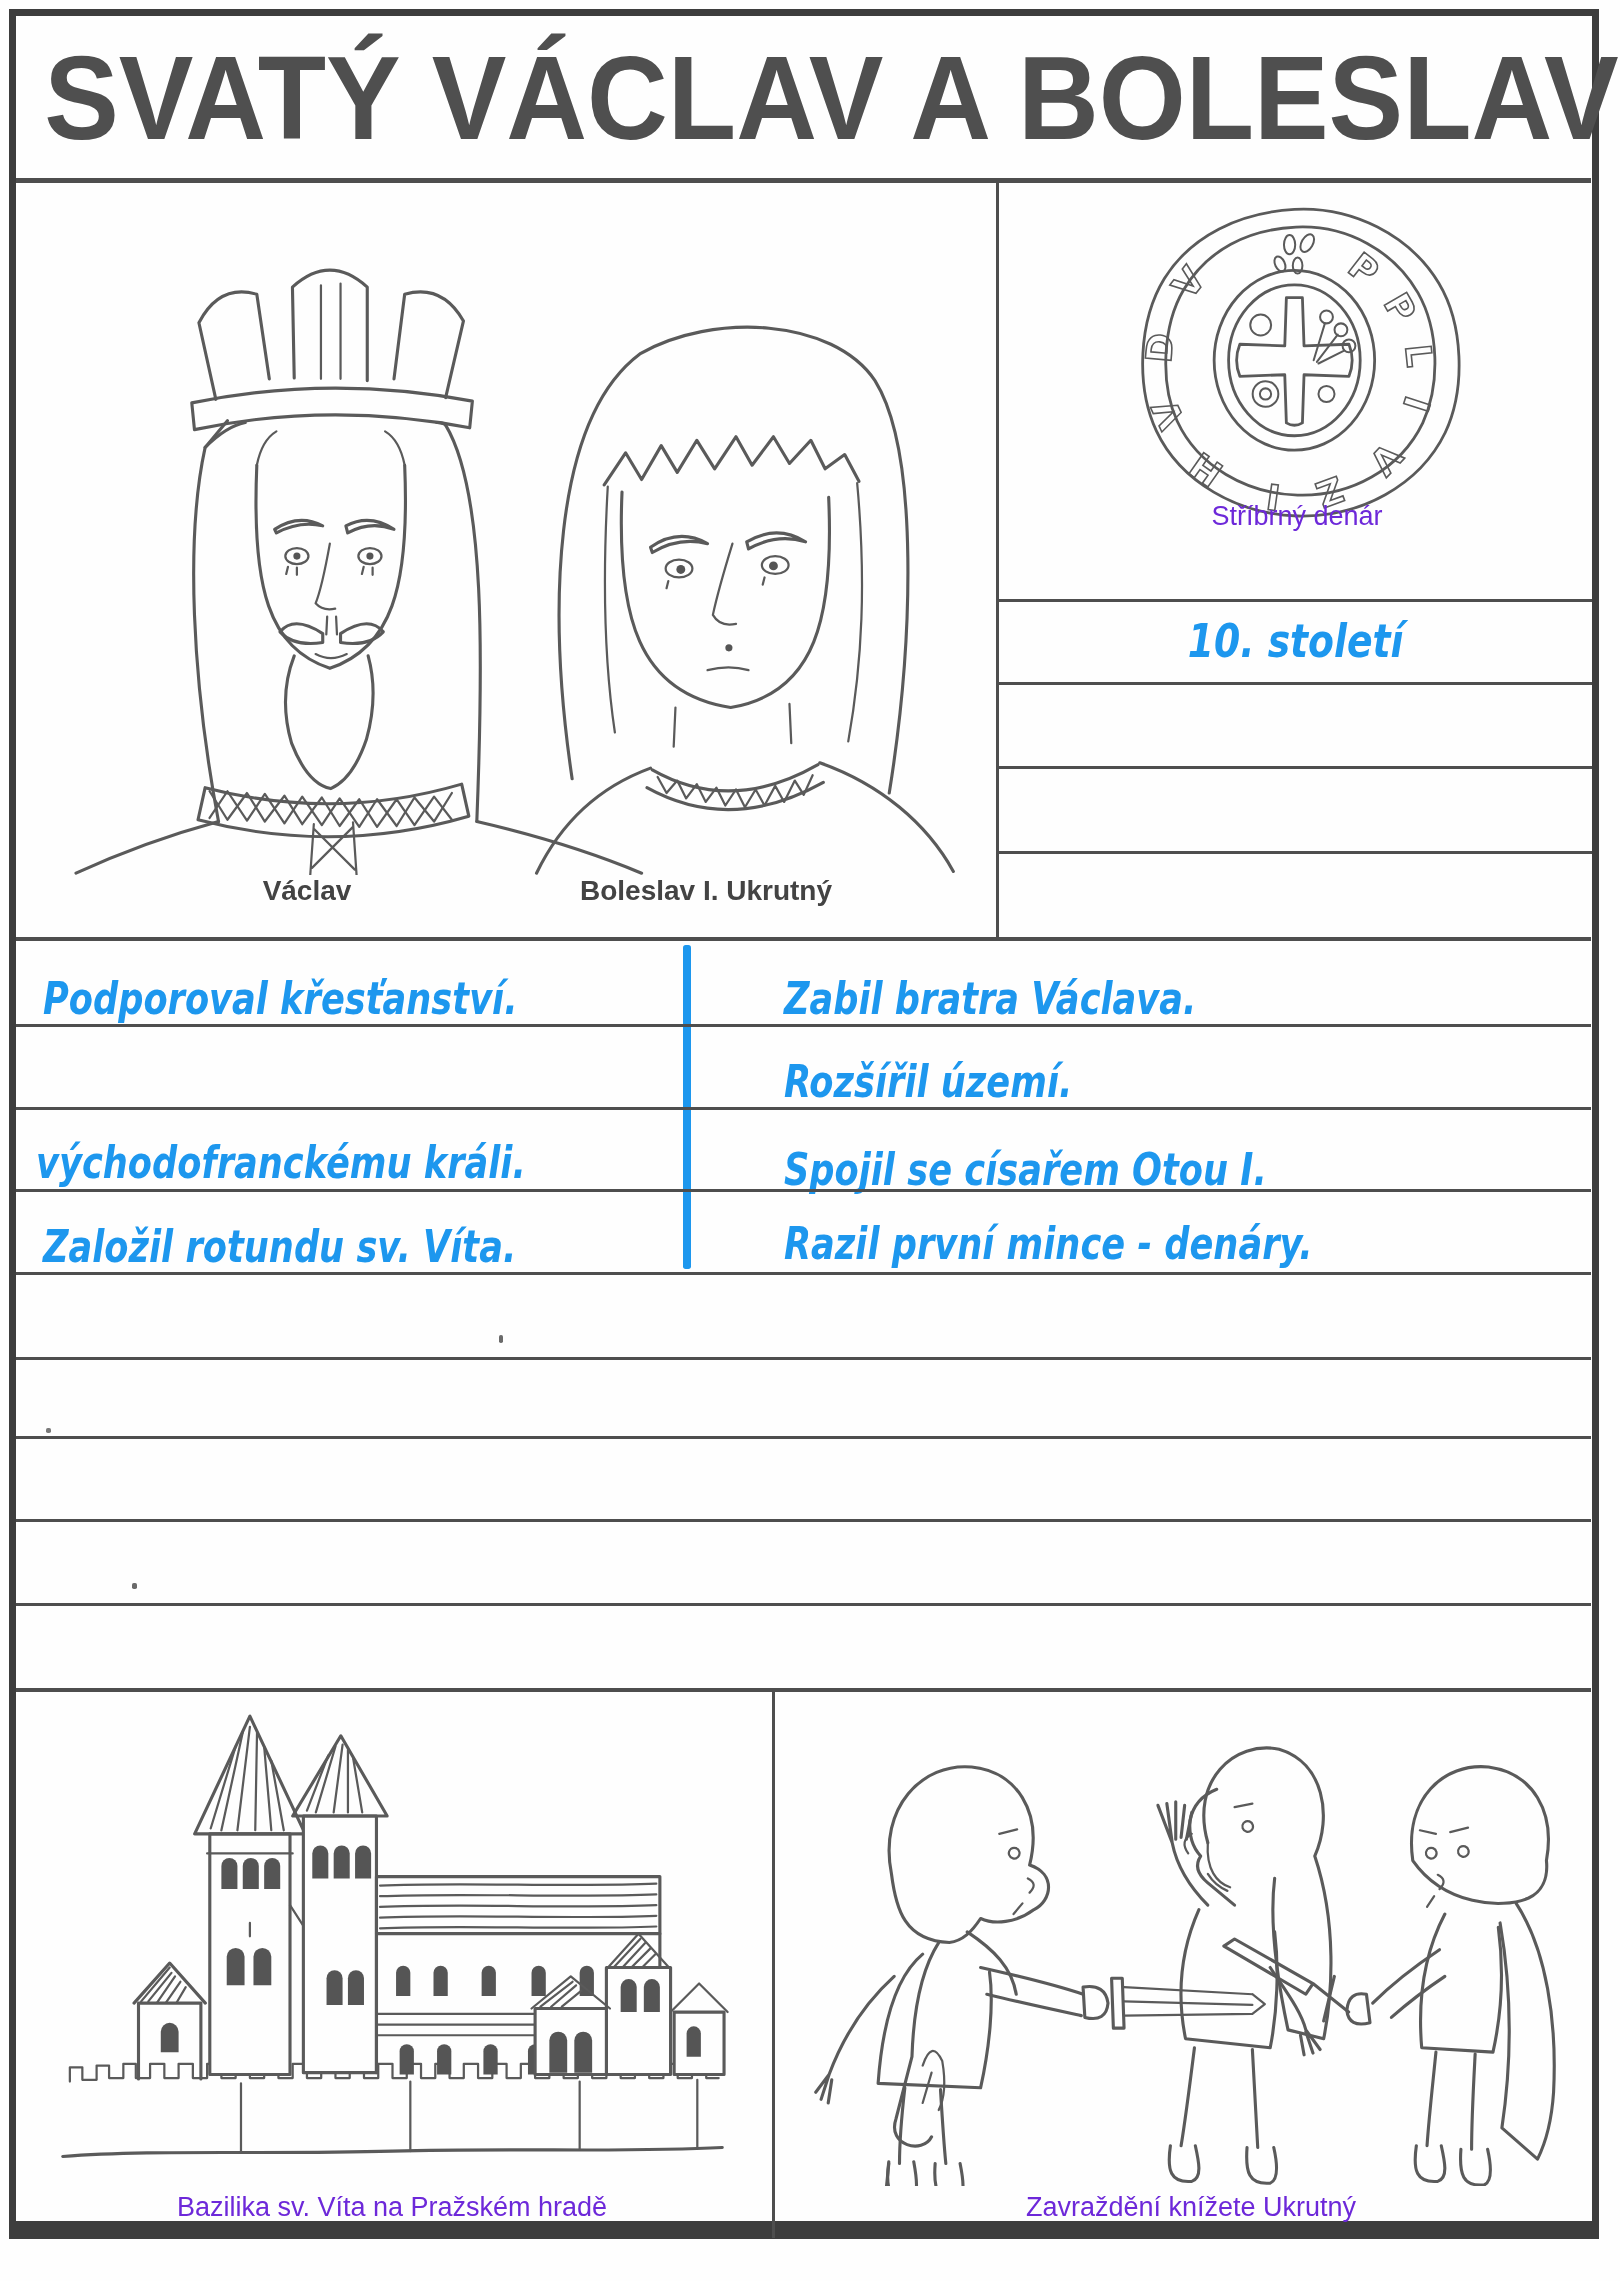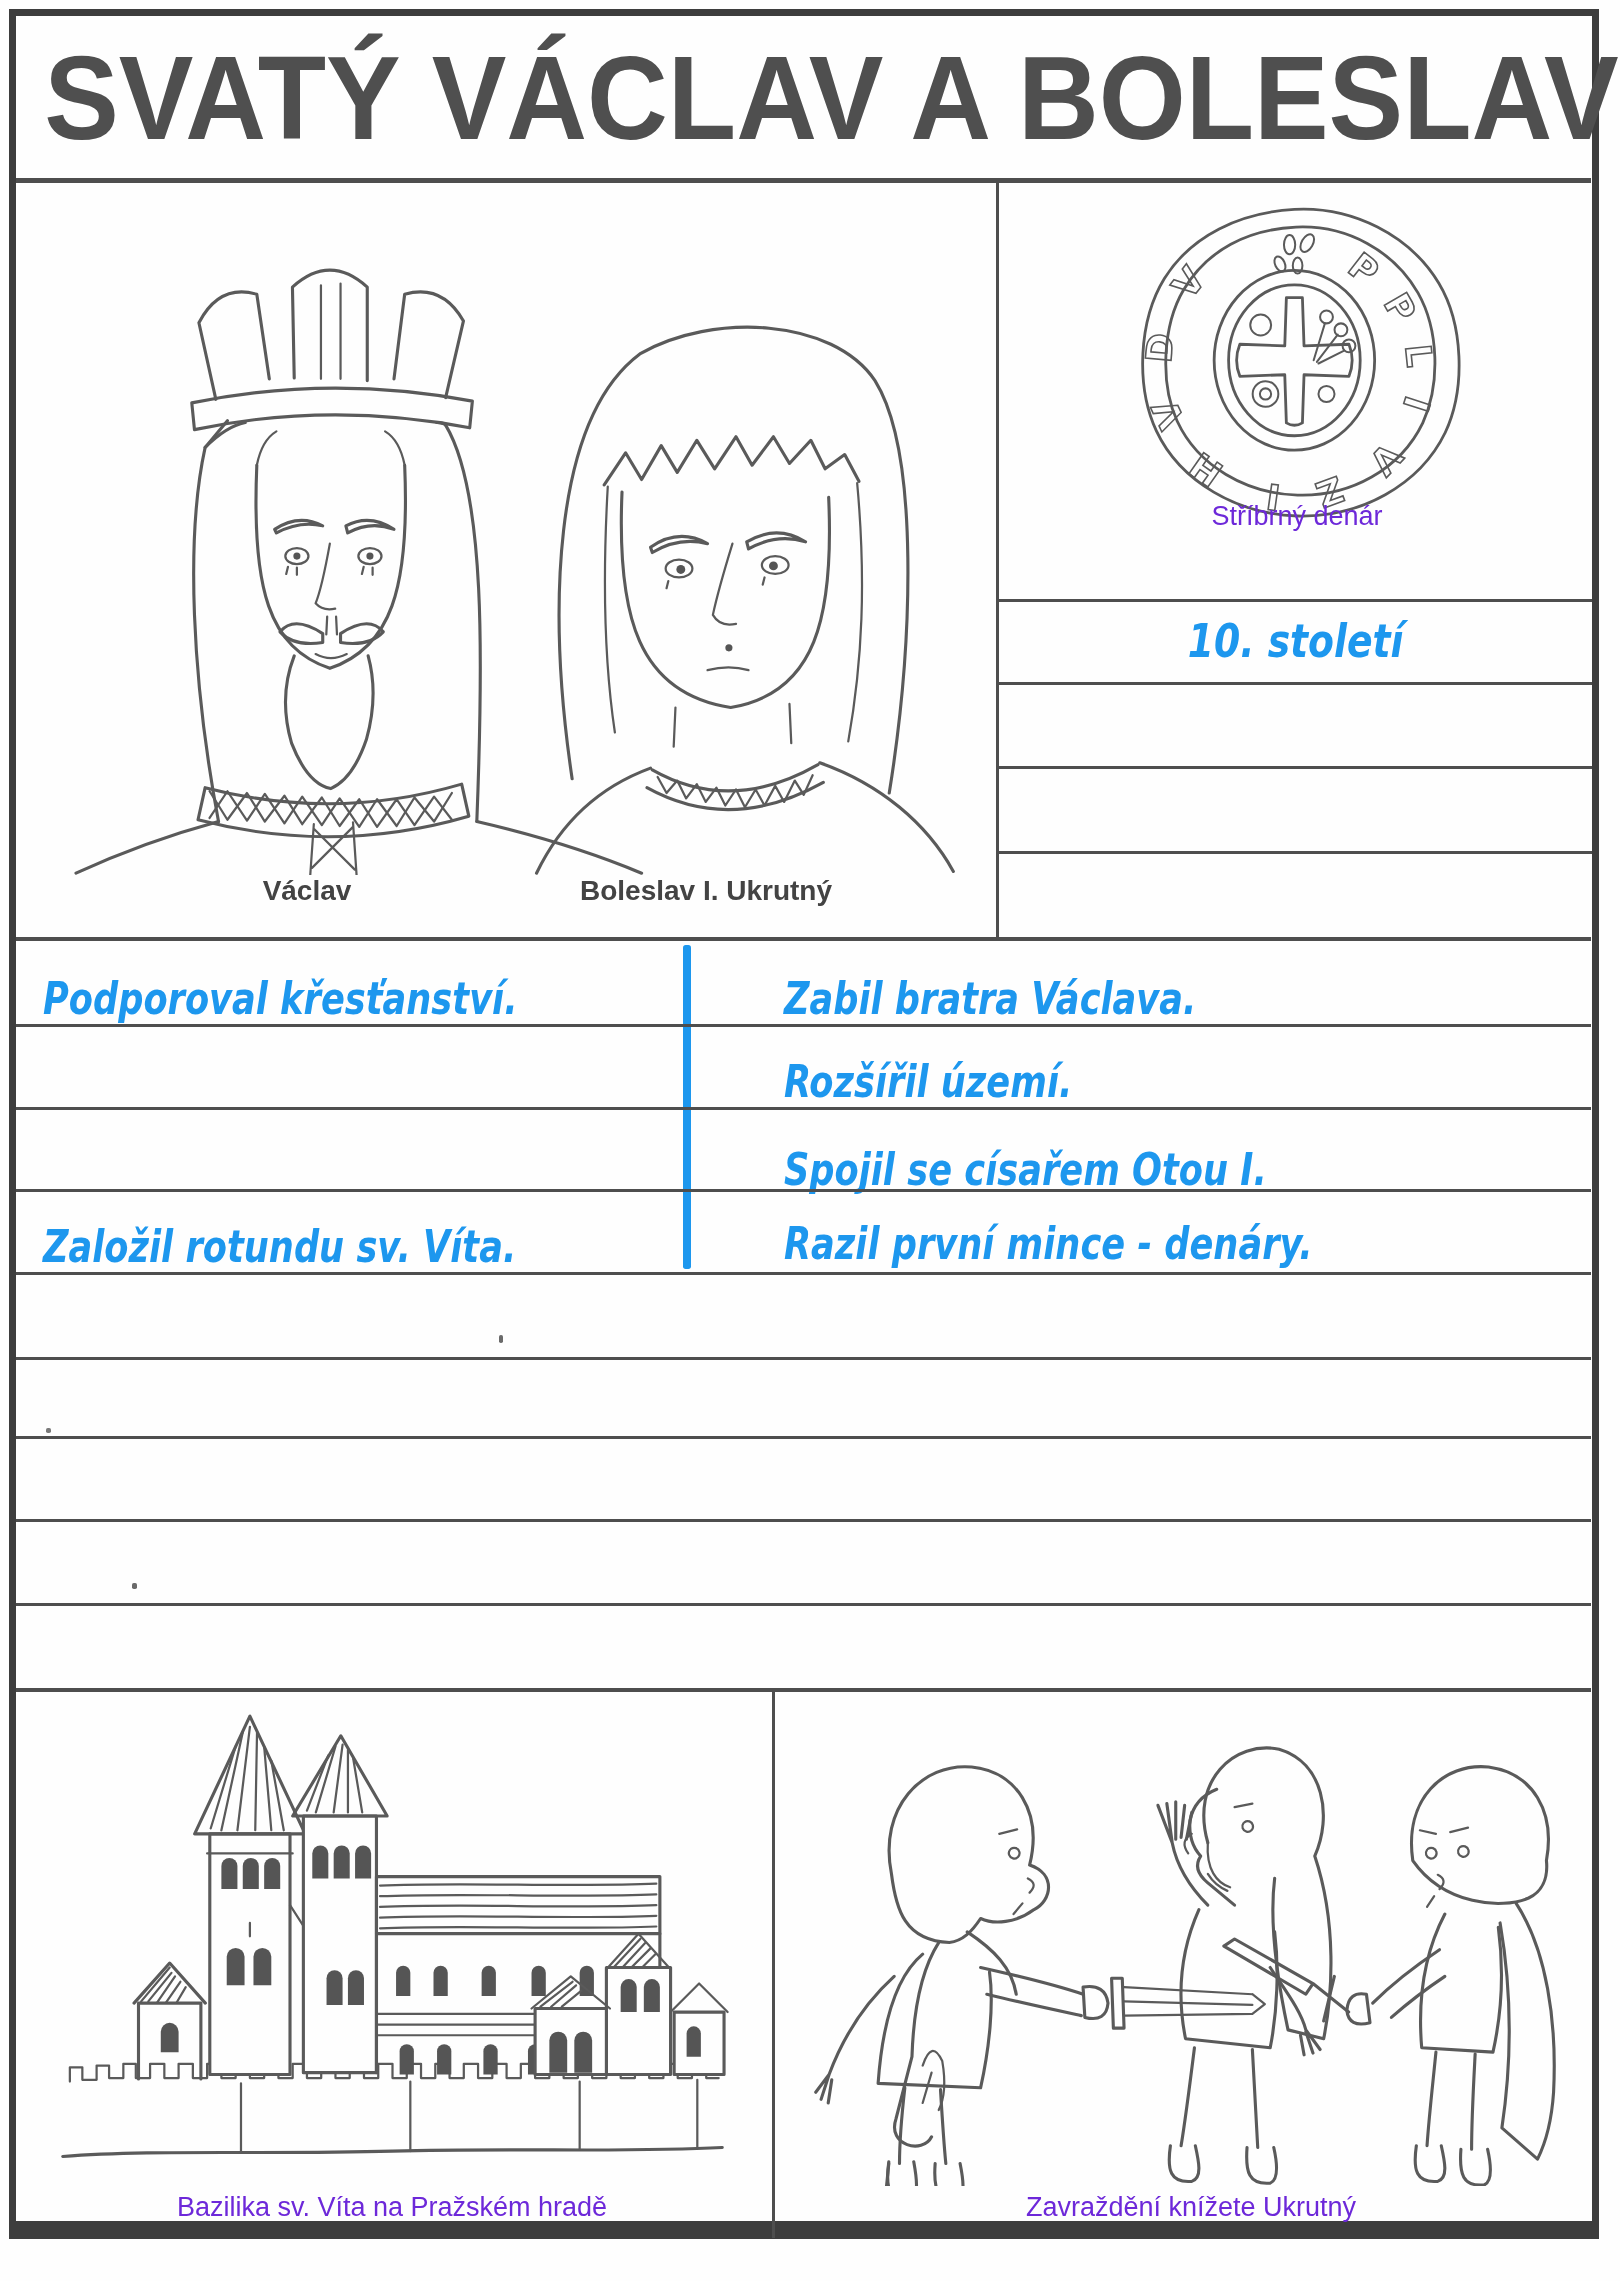--- a/index.html
+++ b/index.html
@@ -176,20 +176,23 @@
   <div class="cmp-row" style="left:784px;top:940px;height:84px;">
     <div class="txt hand">Zabil bratra Václava.</div>
   </div>
   <div class="rule" style="left:16px;top:1024px;width:1575px;"></div>
 
   <div class="cmp-row" style="left:784px;top:1027px;height:80px;">
     <div class="txt hand">Rozšířil území.</div>
   </div>
   <div class="rule" style="left:16px;top:1107px;width:1575px;"></div>
 
+  <div class="cmp-row" style="left:36px;top:1109px;height:79px;">
+    <div class="txt hand">východofranckému králi.</div>
+  </div>
   <div class="cmp-row" style="left:784px;top:1116px;height:79px;">
     <div class="txt hand">Spojil se císařem Otou I.</div>
   </div>
   <div class="rule" style="left:16px;top:1189px;width:1575px;"></div>
 
   <div class="cmp-row" style="left:43px;top:1194px;height:78px;">
     <div class="txt hand">Založil rotundu sv. Víta.</div>
   </div>
   <div class="cmp-row" style="left:784px;top:1191px;height:78px;">
     <div class="txt hand">Razil první mince - denáry.</div>

